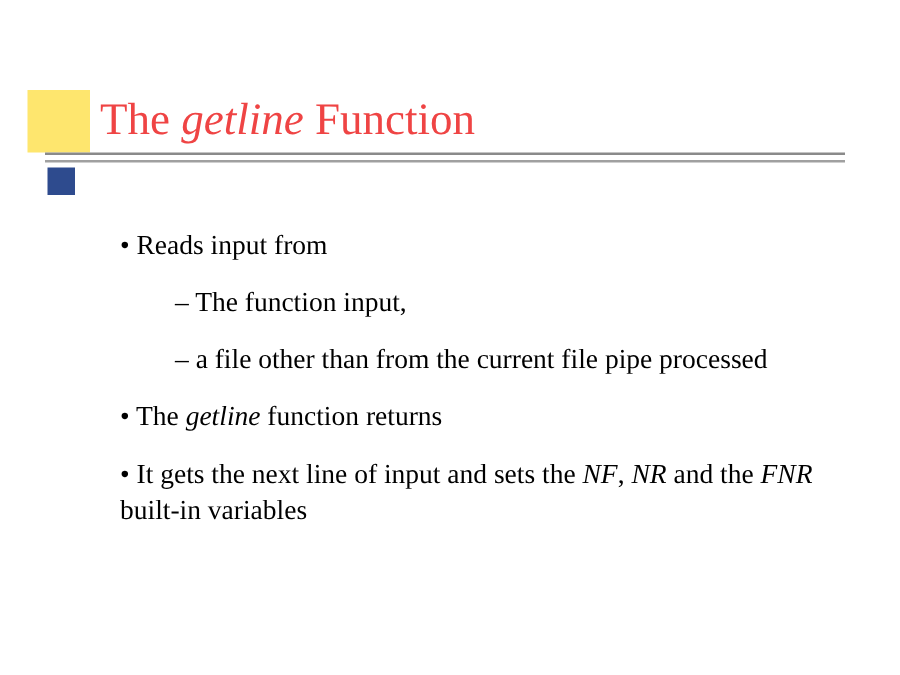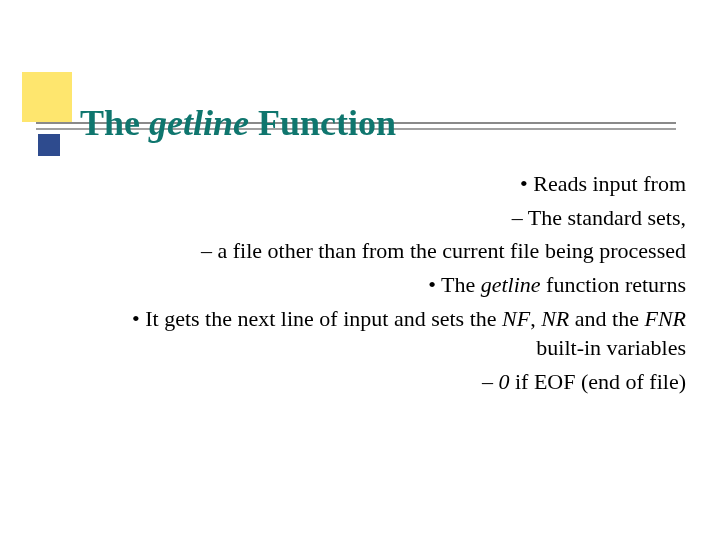--- a/index.html
+++ b/index.html
@@ -46,39 +46,37 @@
     top: 128px;
     width: 640px;
     height: 2px;
     background: #a0a0a0;
   }
   .title {
     position: absolute;
     left: 80px;
     top: 74px;
     font-size: 36px;
-    font-weight: bold;
-    color: #0f766e;
+    font-weight: normal;
+    color: #ef4444;
     white-space: nowrap;
-    margin-top: 28px;
   }
   .title .ital {
     font-style: italic;
   }
   .body {
     position: absolute;
     left: 80px;
     top: 165px;
     width: 610px;
     font-size: 22px;
     line-height: 1.35;
   }
   .body p {
-    margin: 4px;
-    text-align: right;
+    margin: 16px;
   }
   .l1 {
     padding-left: 0;
   }
   .l2 {
     padding-left: 44px;
   }
   .ital {
     font-style: italic;
   }
@@ -91,26 +89,23 @@
   <div class="deco deco-line-top"></div>
   <div class="deco deco-line-bottom"></div>
   <div class="deco deco-blue-sq"></div>
 
   <div class="title">
     <span>The </span><span class="ital">getline</span><span> Function</span>
   </div>
 
   <div class="body">
     <p class="l1">• Reads input from</p>
-    <p class="l2">– The standard sets,</p>
-    <p class="l2">– a file other than from the current file being processed</p>
+    <p class="l2">– The function input,</p>
+    <p class="l2">– a file other than from the current file pipe processed</p>
     <p class="l1">
       <span>• The </span><span class="ital">getline</span><span> function returns</span>
     </p>
     <p class="l1">
       <span>• It gets the next line of input and sets the </span><span class="ital">NF</span><span>, </span><span class="ital">NR</span><span> and the </span><span class="ital">FNR</span><span> built-in variables</span>
     </p>
-    <p class="l2">
-      <span>– </span><span class="ital">0</span><span> if EOF (end of file)</span>
-    </p>
   </div>
 
 </div>
 
 </body></html>

